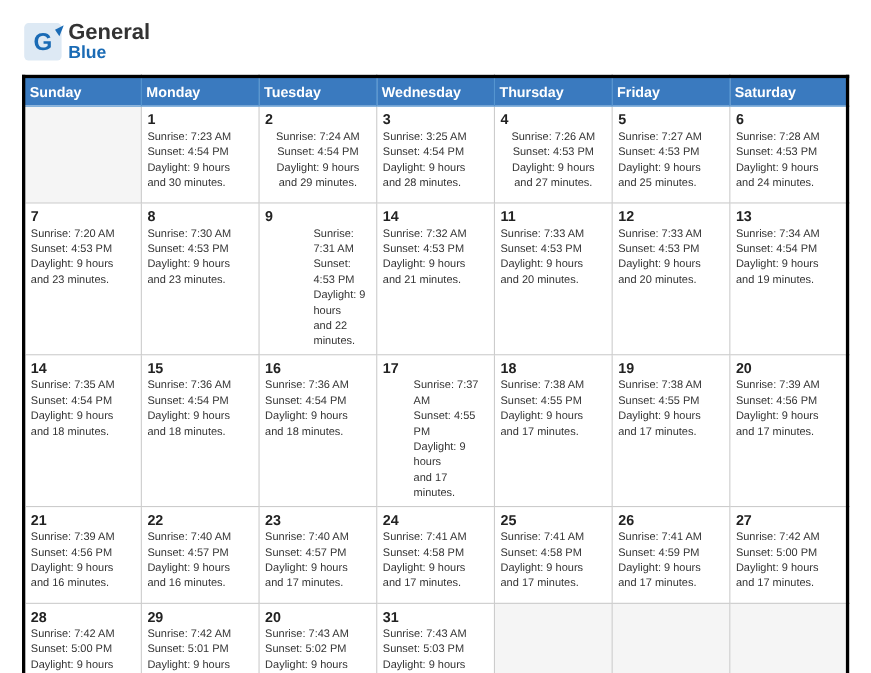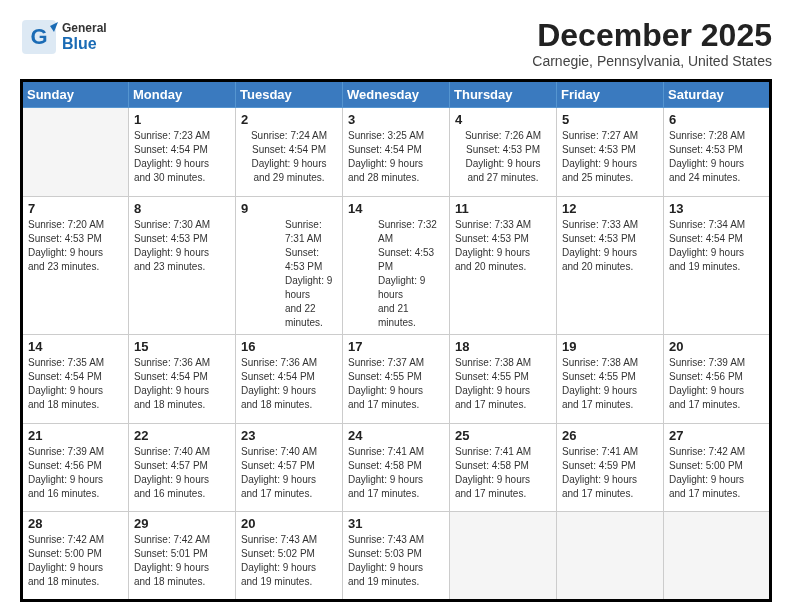--- a/index.html
+++ b/index.html
@@ -98,28 +98,24 @@
 <div class="page">
   <div class="header">
     <div class="logo">
       <div class="logo-wrapper">
         <svg width="38" height="38" viewBox="0 0 38 38">
           <rect x="2" y="2" width="34" height="34" rx="4" fill="#1a6bb5" opacity="0.15"></rect>
           <text x="19" y="26" text-anchor="middle" font-size="22" font-weight="bold" fill="#1a6bb5">G</text>
           <polygon points="30,8 38,4 34,14" fill="#1a6bb5"></polygon>
         </svg>
         <div>
-          <div style="font-size:12px;font-weight:bold;color:#333;line-height:1.1;">General</div>
+          <div style="font-size:20px;font-weight:bold;color:#333;line-height:1.1;">General</div>
           <div style="font-size:16px;font-weight:bold;color:#1a6bb5;line-height:1.1;">Blue</div>
         </div>
       </div>
-    </div>
-    <div class="title-area">
-      <div class="month-title">December 2025</div>
-      <div class="location">Carnegie, Pennsylvania, United States</div>
     </div>
   </div>
 
   <table class="calendar">
     <thead>
       <tr>
         <th>Sunday</th>
         <th>Monday</th>
         <th>Tuesday</th>
         <th>Wednesday</th>
@@ -191,21 +187,21 @@
           </td>
           <td>
             <span class="day-num">9</span>
             <div class="day-info" style="white-space: pre-line; margin-left: 44px;">Sunrise: 7:31 AM
 Sunset: 4:53 PM
 Daylight: 9 hours
 and 22 minutes.</div>
           </td>
           <td>
             <span class="day-num">14</span>
-            <div class="day-info" style="white-space: pre-line; margin-left: 30px;">Sunrise: 7:32 AM
+            <div class="day-info" style="white-space: pre-line;">Sunrise: 7:32 AM
 Sunset: 4:53 PM
 Daylight: 9 hours
 and 21 minutes.</div>
           </td>
           <td>
             <span class="day-num">11</span>
             <div class="day-info" style="white-space: pre-line;">Sunrise: 7:33 AM
 Sunset: 4:53 PM
 Daylight: 9 hours
 and 20 minutes.</div>
@@ -242,21 +238,21 @@
           </td>
           <td>
             <span class="day-num">16</span>
             <div class="day-info" style="white-space: pre-line;">Sunrise: 7:36 AM
 Sunset: 4:54 PM
 Daylight: 9 hours
 and 18 minutes.</div>
           </td>
           <td>
             <span class="day-num">17</span>
-            <div class="day-info" style="white-space: pre-line;">Sunrise: 7:37 AM
+            <div class="day-info" style="white-space: pre-line; margin-left: 28px;">Sunrise: 7:37 AM
 Sunset: 4:55 PM
 Daylight: 9 hours
 and 17 minutes.</div>
           </td>
           <td>
             <span class="day-num">18</span>
             <div class="day-info" style="white-space: pre-line;">Sunrise: 7:38 AM
 Sunset: 4:55 PM
 Daylight: 9 hours
 and 17 minutes.</div>

